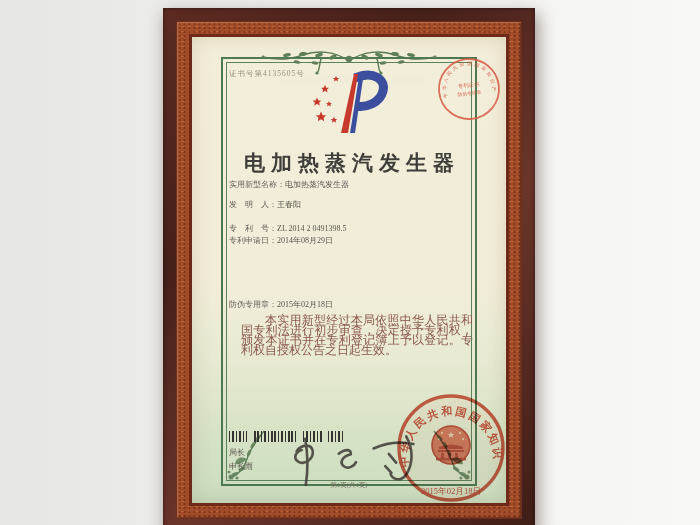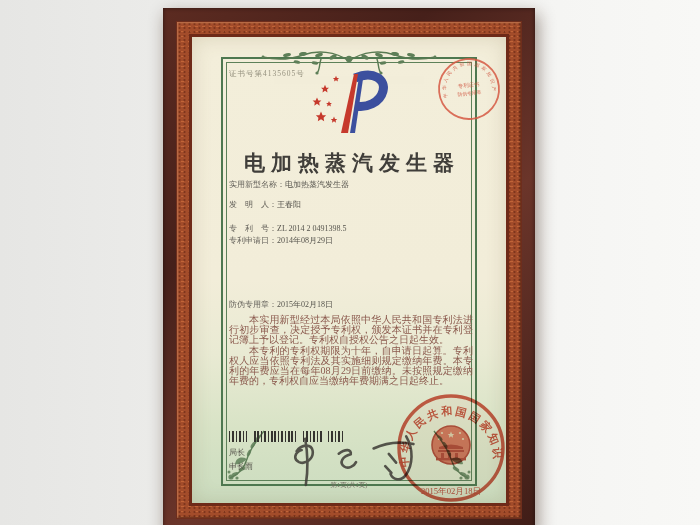--- a/index.html
+++ b/index.html
@@ -57,21 +57,21 @@
   .title{
     position:absolute;left:0;top:112px;width:100%;text-align:center;
     font-size:21px;font-weight:bold;letter-spacing:6px;color:#403e3a;text-indent:6px;
   }
 
   .field-row{position:absolute;left:37px;font-size:8px;color:#64615a;white-space:nowrap;}
   .field-row .val{color:#55534c;}
   .fr0{top:142px;} .fr1{top:162px;} .fr2{top:186px;} .fr3{top:198px;} .fr4{top:238px;} .fr5{top:262px;}
 
   .paras{position:absolute;left:37px;top:278px;width:244px;color:#8a584c;}
-  .paras p{margin:0 0 1px 0;font-size:10px;line-height:10px;text-indent:2em;text-align:justify;}
+  .paras p{margin:0 0 1px 12px;font-size:12px;line-height:10px;text-indent:2em;text-align:justify;}
 
   .barcode{position:absolute;left:37px;top:394px;height:11px;display:flex;gap:5px;}
   .barcode .bars{
     height:100%;
     background:repeating-linear-gradient(90deg,#35332f 0 1.5px,transparent 1.5px 3.4px);
   }
   .b1{width:20px;} .b2{width:44px;} .b3{width:20px;} .b4{width:17px;}
 
   .signer{position:absolute;left:37px;top:409px;font-size:8px;line-height:14px;color:#55524a;}
   .signature{position:absolute;left:92px;top:396px;transform:rotate(-2deg);}
@@ -182,21 +182,20 @@
           <div class="title">电加热蒸汽发生器</div>
 
           <div class="field-row fr0"><span>实用新型名称：</span><span class="val">电加热蒸汽发生器</span></div>
           <div class="field-row fr1"><span>发　明　人：</span><span class="val">王春阳</span></div>
           <div class="field-row fr2"><span>专　利　号：</span><span class="val">ZL 2014 2 0491398.5</span></div>
           <div class="field-row fr3"><span>专利申请日：</span><span class="val">2014年08月29日</span></div>
           <div class="field-row fr5"><span>防伪专用章：</span><span class="val">2015年02月18日</span></div>
 
           <div class="paras">
             <p>本实用新型经过本局依照中华人民共和国专利法进行初步审查，决定授予专利权，颁发本证书并在专利登记簿上予以登记。专利权自授权公告之日起生效。</p>
-            <p>本专利的专利权期限为十年，自申请日起算。专利权人应当依照专利法及其实施细则规定缴纳年费。本专利的年费应当在每年08月29日前缴纳。未按照规定缴纳年费的，专利权自应当缴纳年费期满之日起终止。</p>
           </div>
 
           <div class="barcode">
             <div class="bars b1"></div>
             <div class="bars b2"></div>
             <div class="bars b3"></div>
             <div class="bars b4"></div>
           </div>
 
           <div class="signer">

